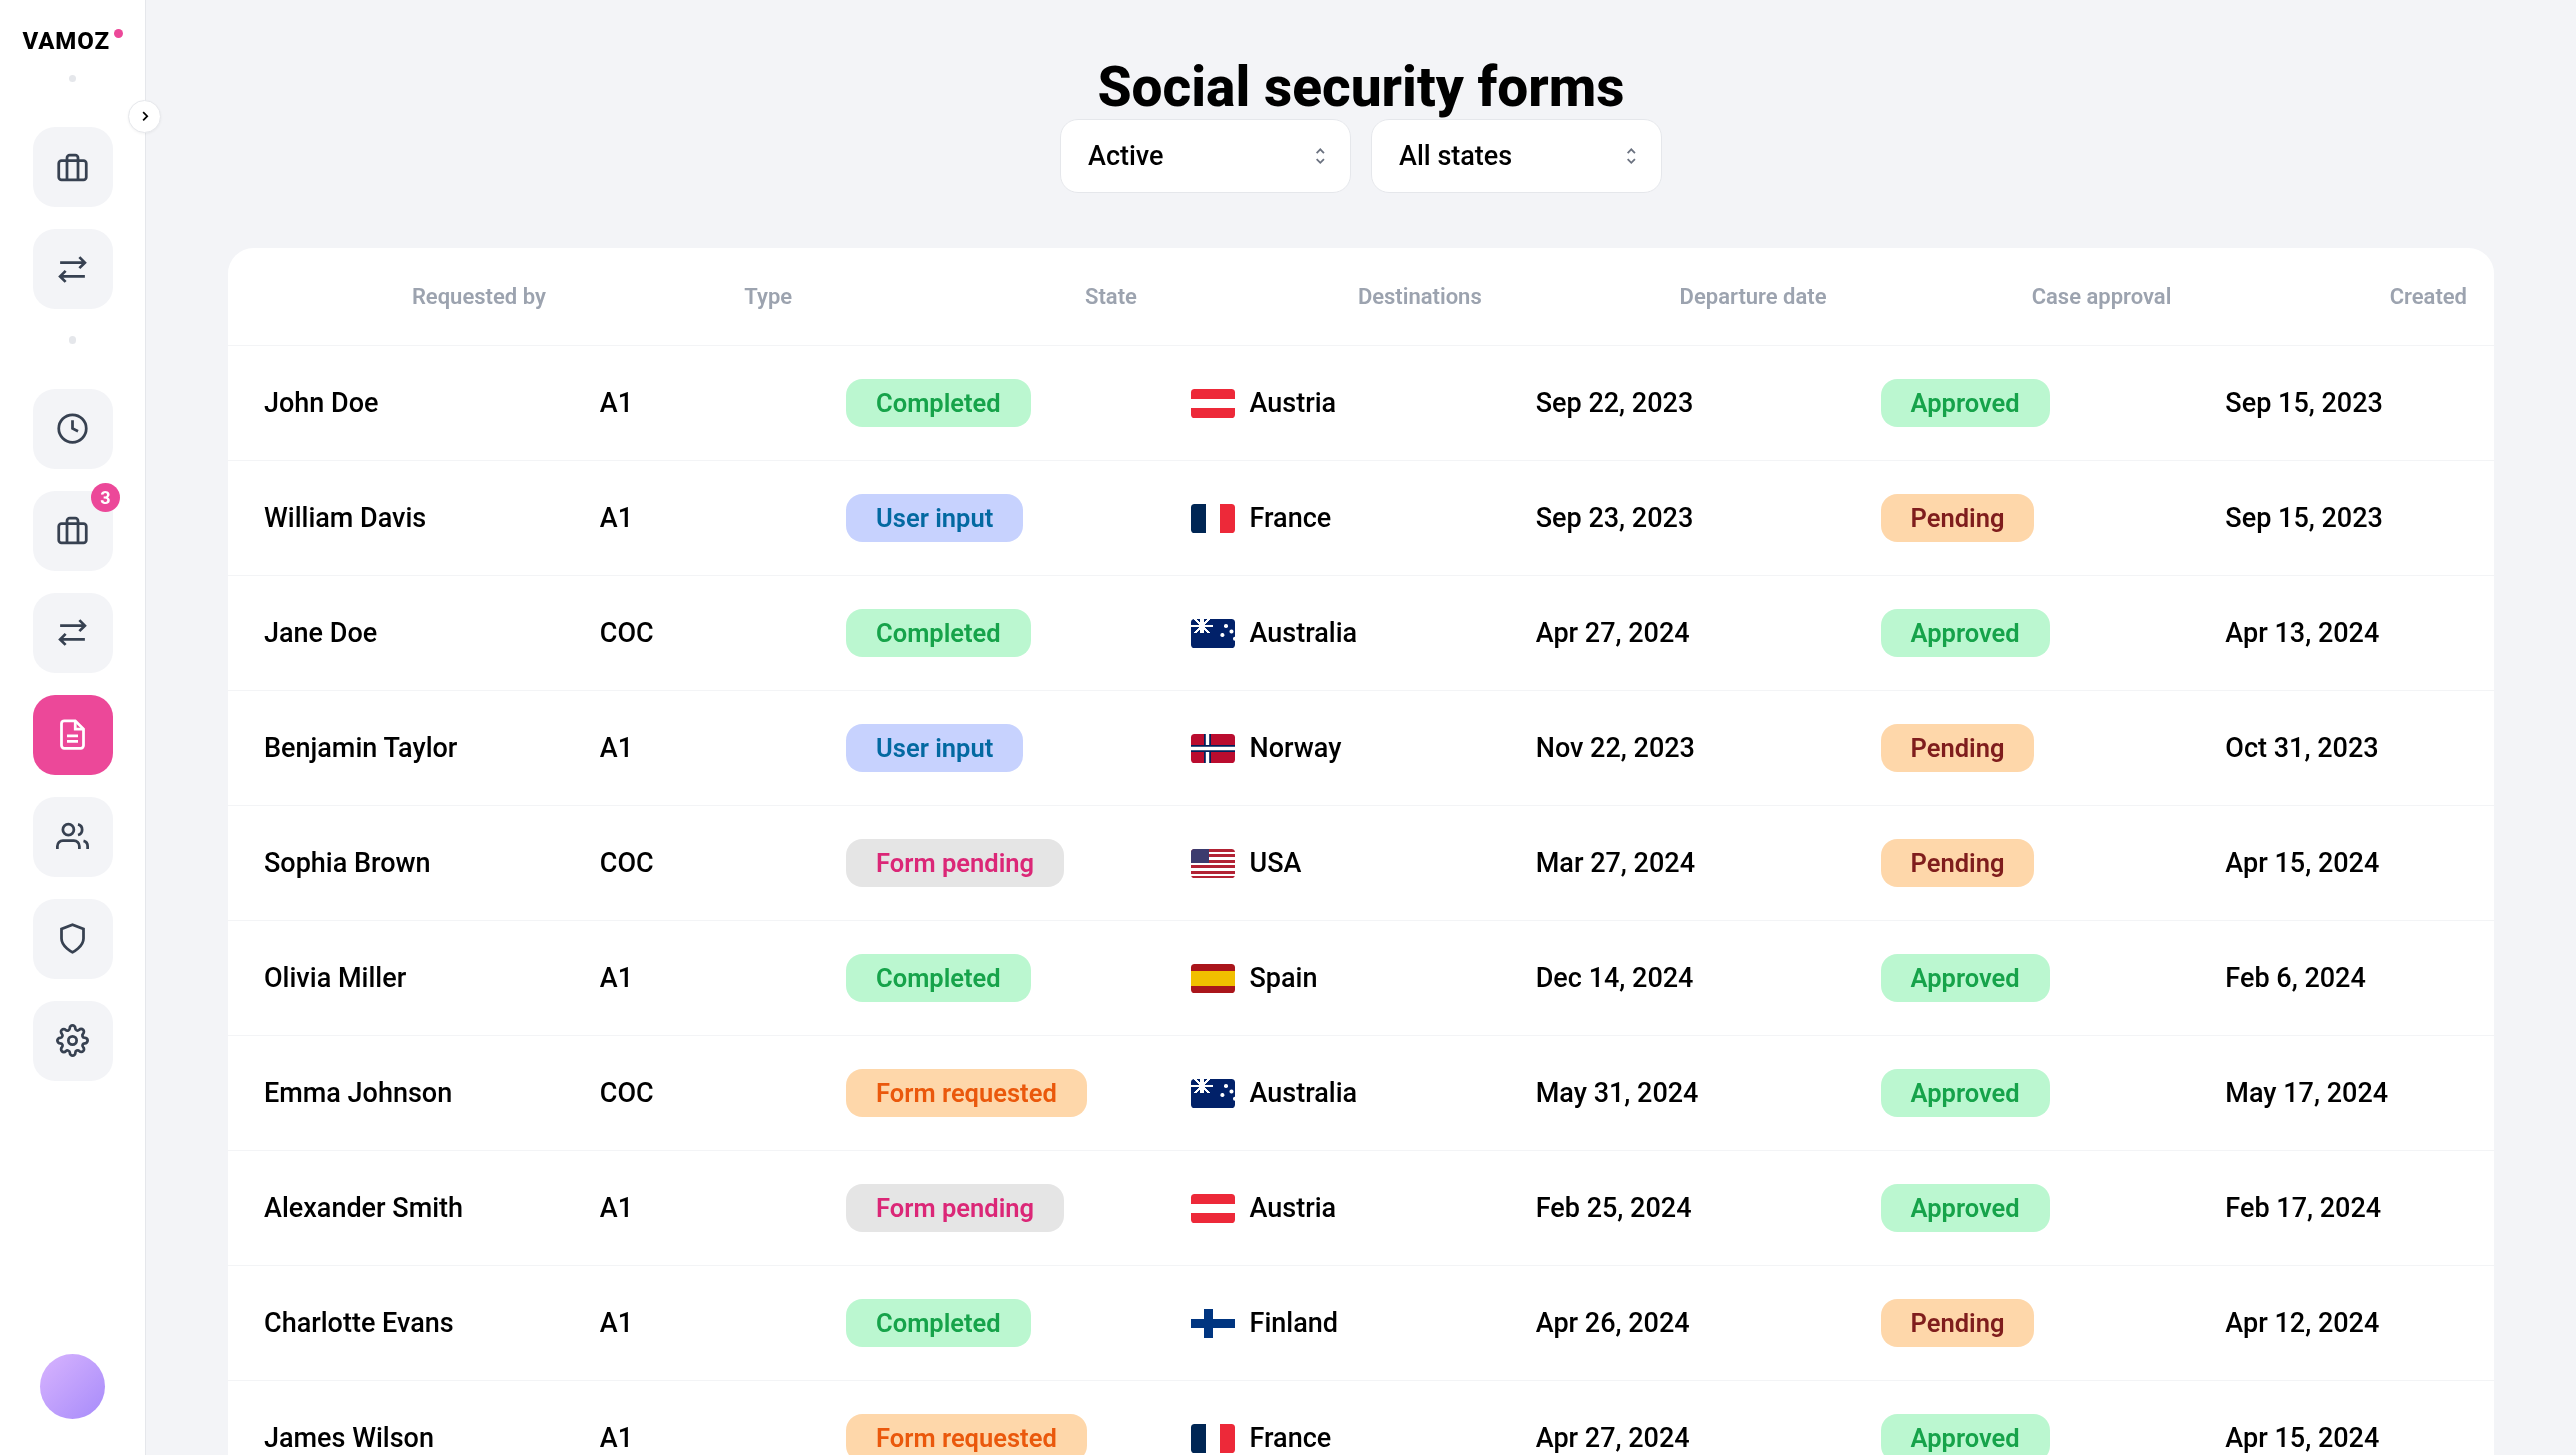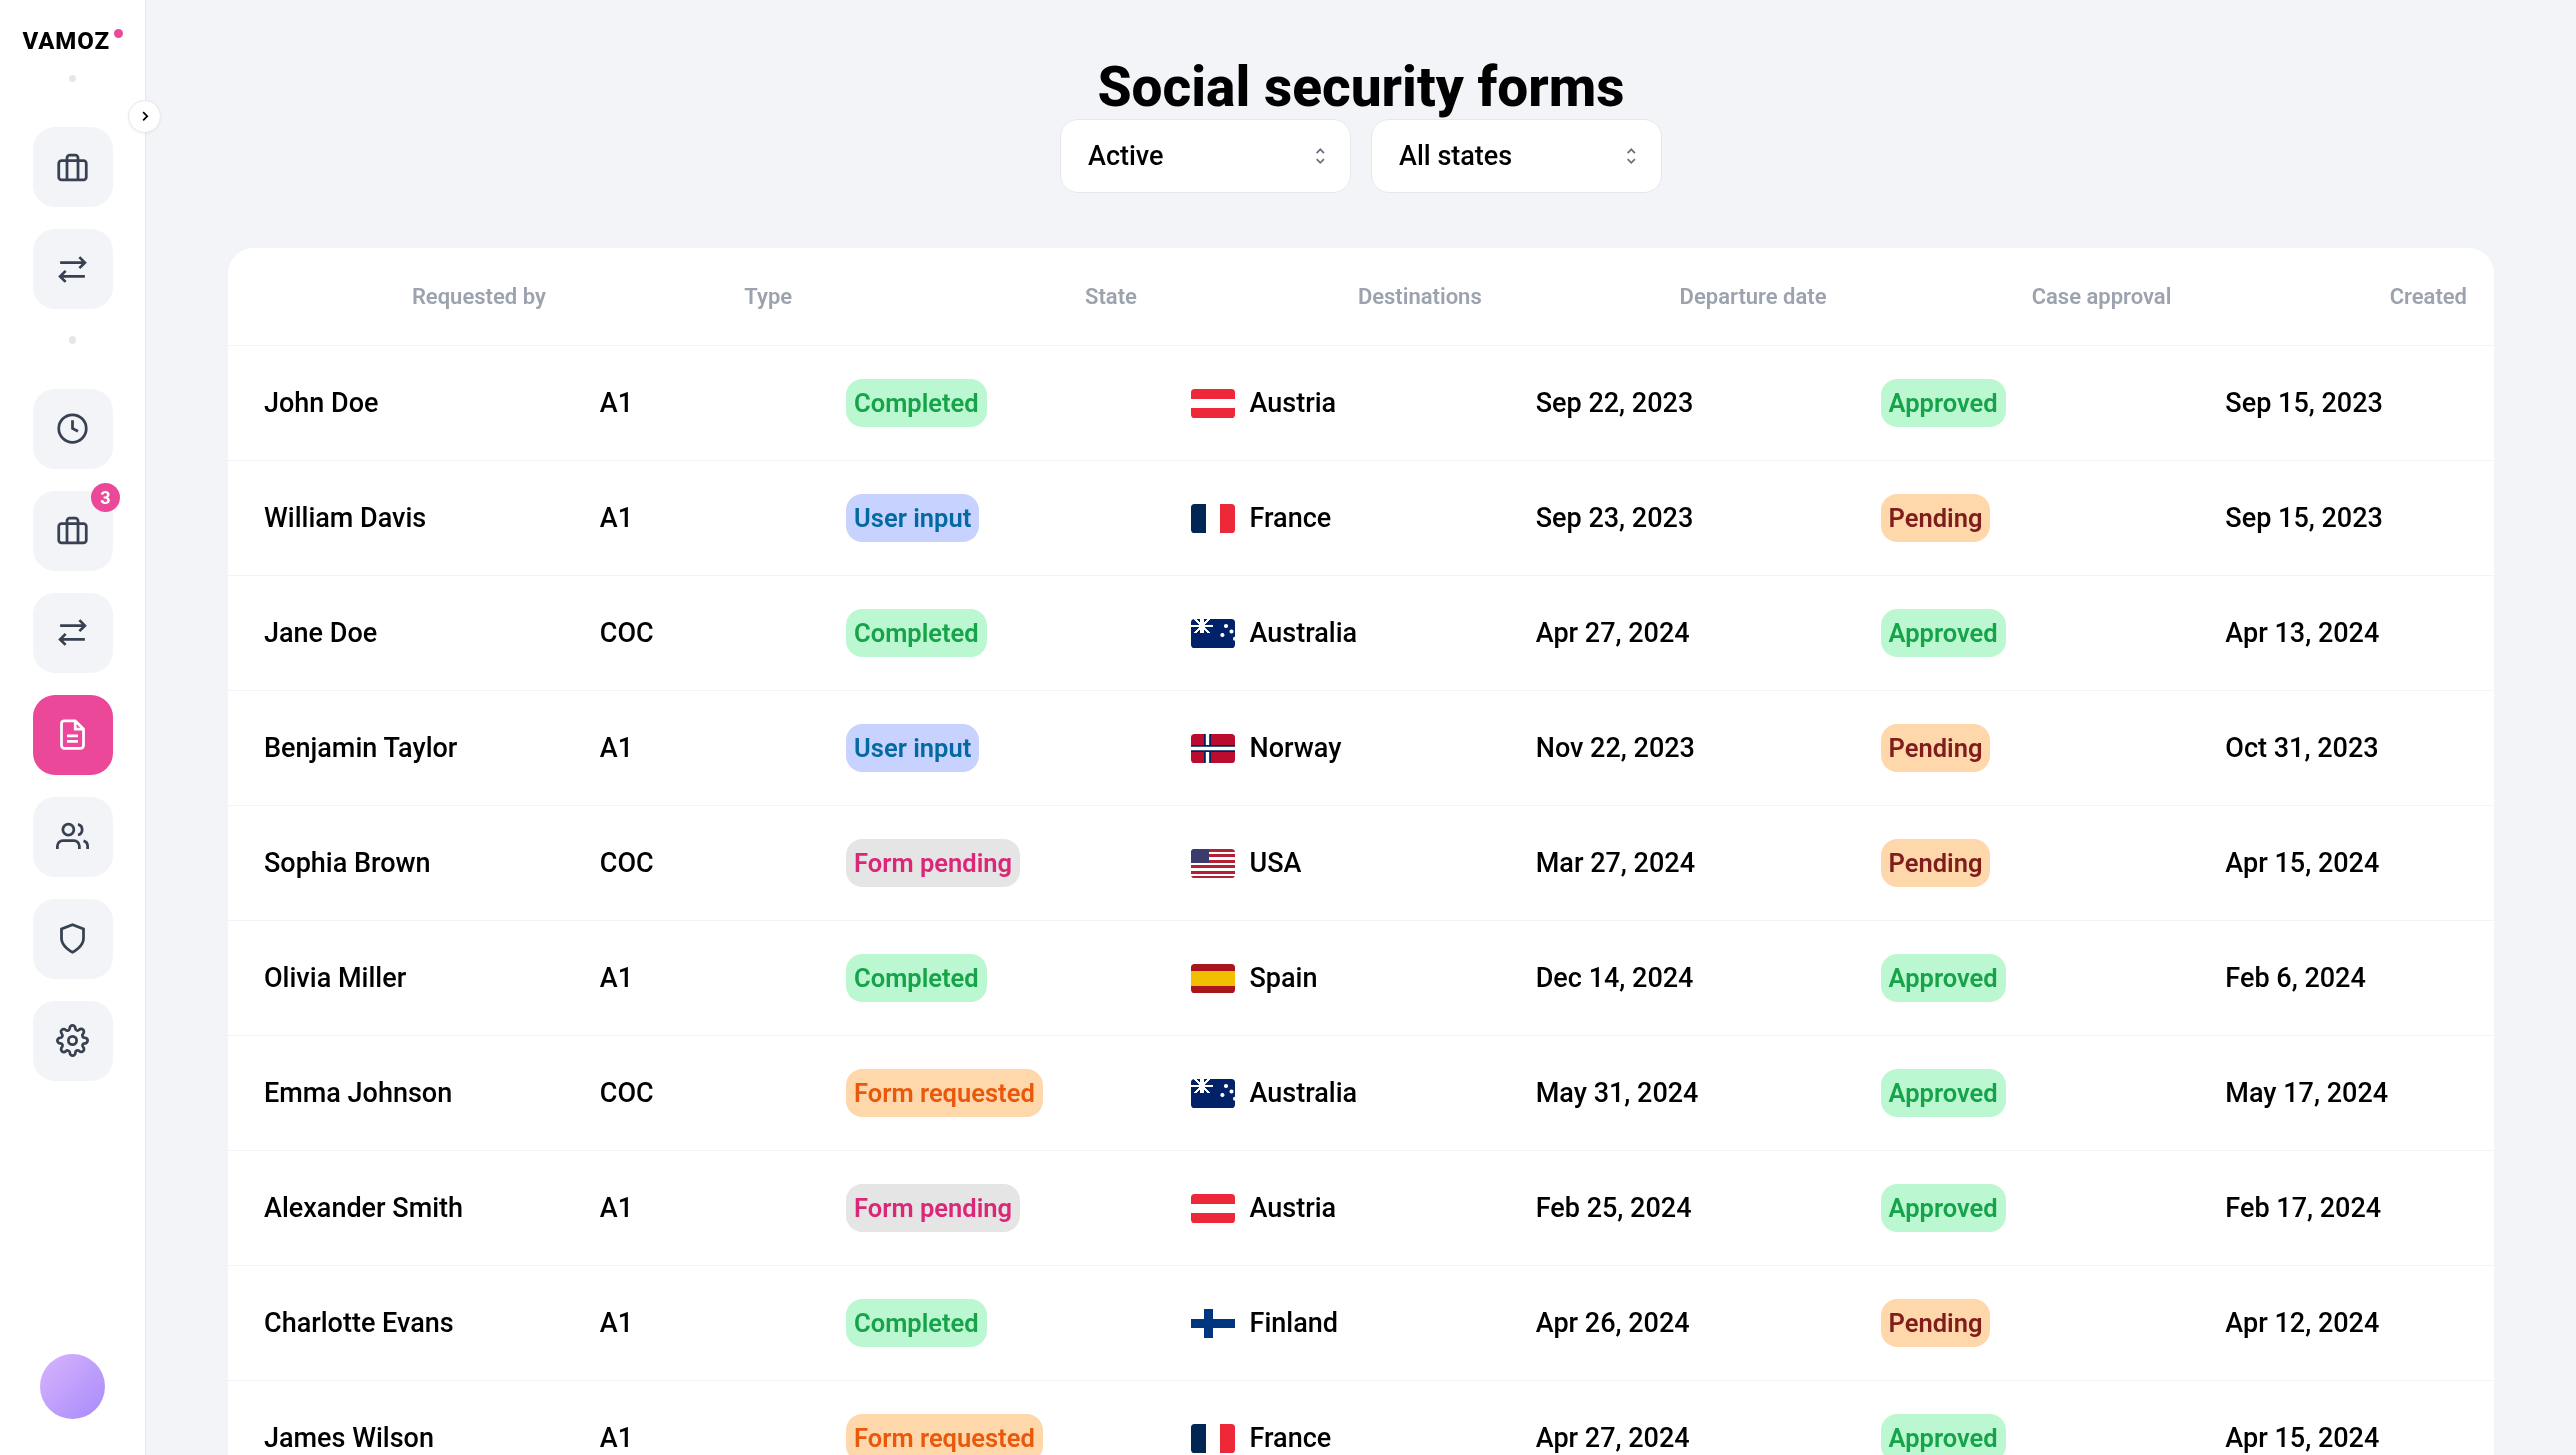--- a/index.html
+++ b/index.html
@@ -134,21 +134,21 @@
     }
     th:first-child, td:first-child { padding-left: 36px; }
     td {
       padding: 33px 27px;
       font-size: 27px;
       font-weight: 500;
       border-bottom: 0.9px solid #f3f4f6;
     }
     .pill {
       display: inline-block;
-      padding: 9px 8px;
+      padding: 9px 30px;
       border-radius: 16.4px;
       font-size: 25.5px;
       font-weight: 600;
     }
     .pill.completed { background: #bbf7d0; color: #16a34a; }
     .pill.user-input { background: #c7d2fe; color: #0369a1; }
     .pill.form-pending { background: #e5e5e5; color: #db2777; }
     .pill.form-requested { background: #fed7aa; color: #ea580c; }
     .pill.approved { background: #bbf7d0; color: #16a34a; }
     .pill.pending { background: #fed7aa; color: #7f1d1d; }

